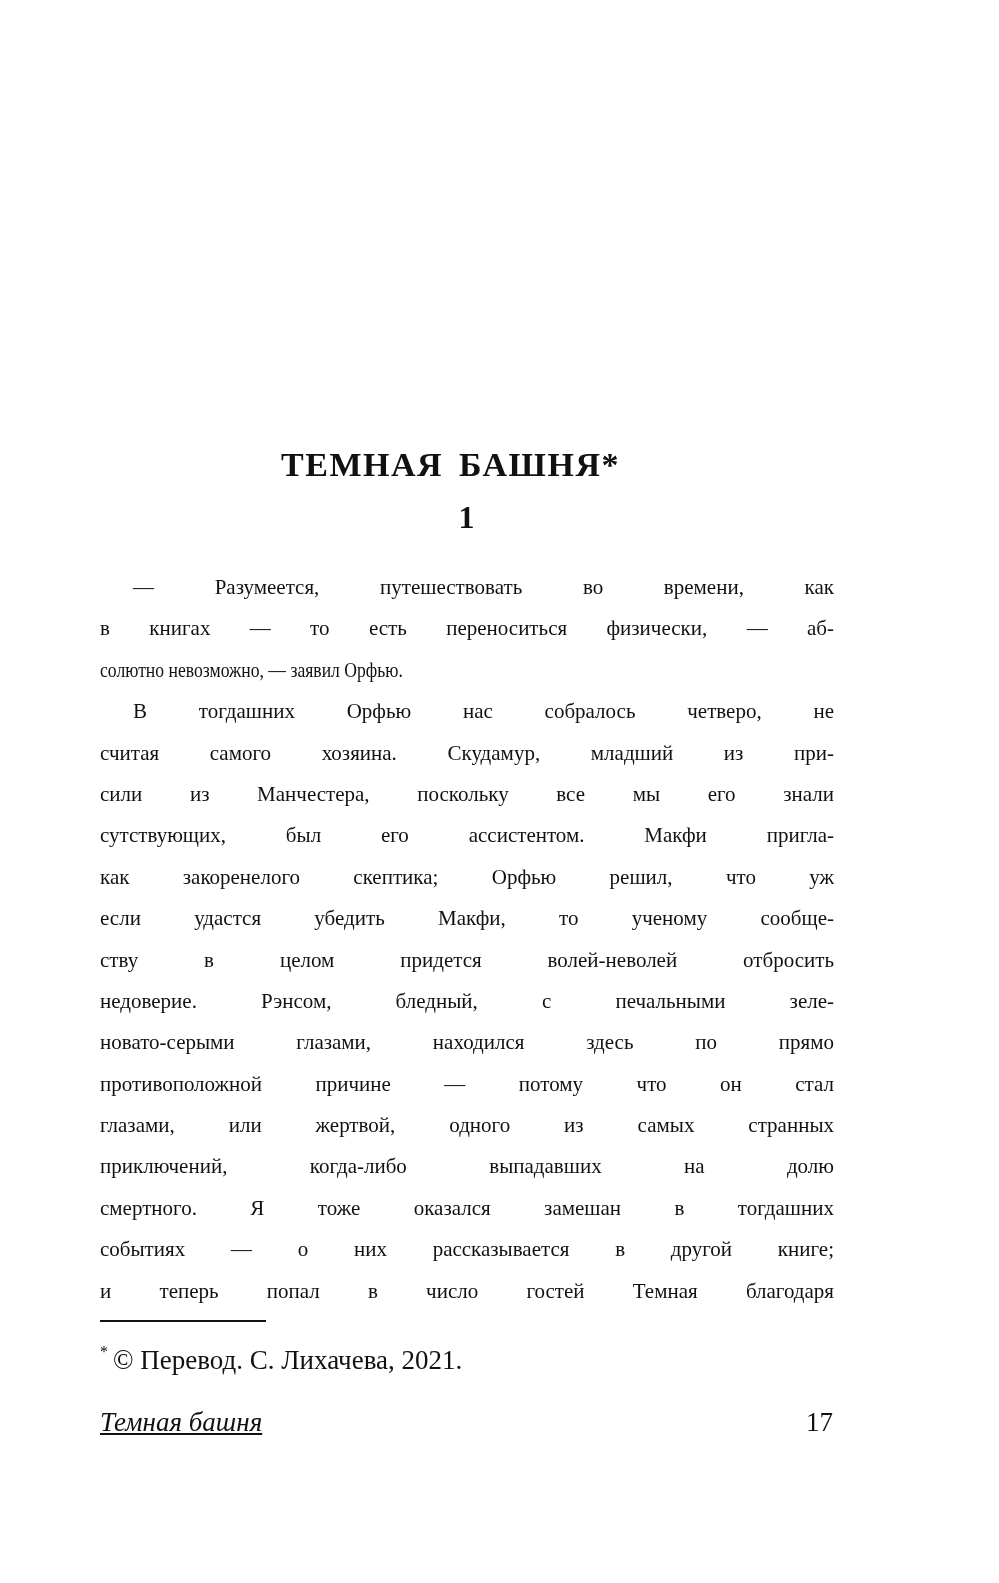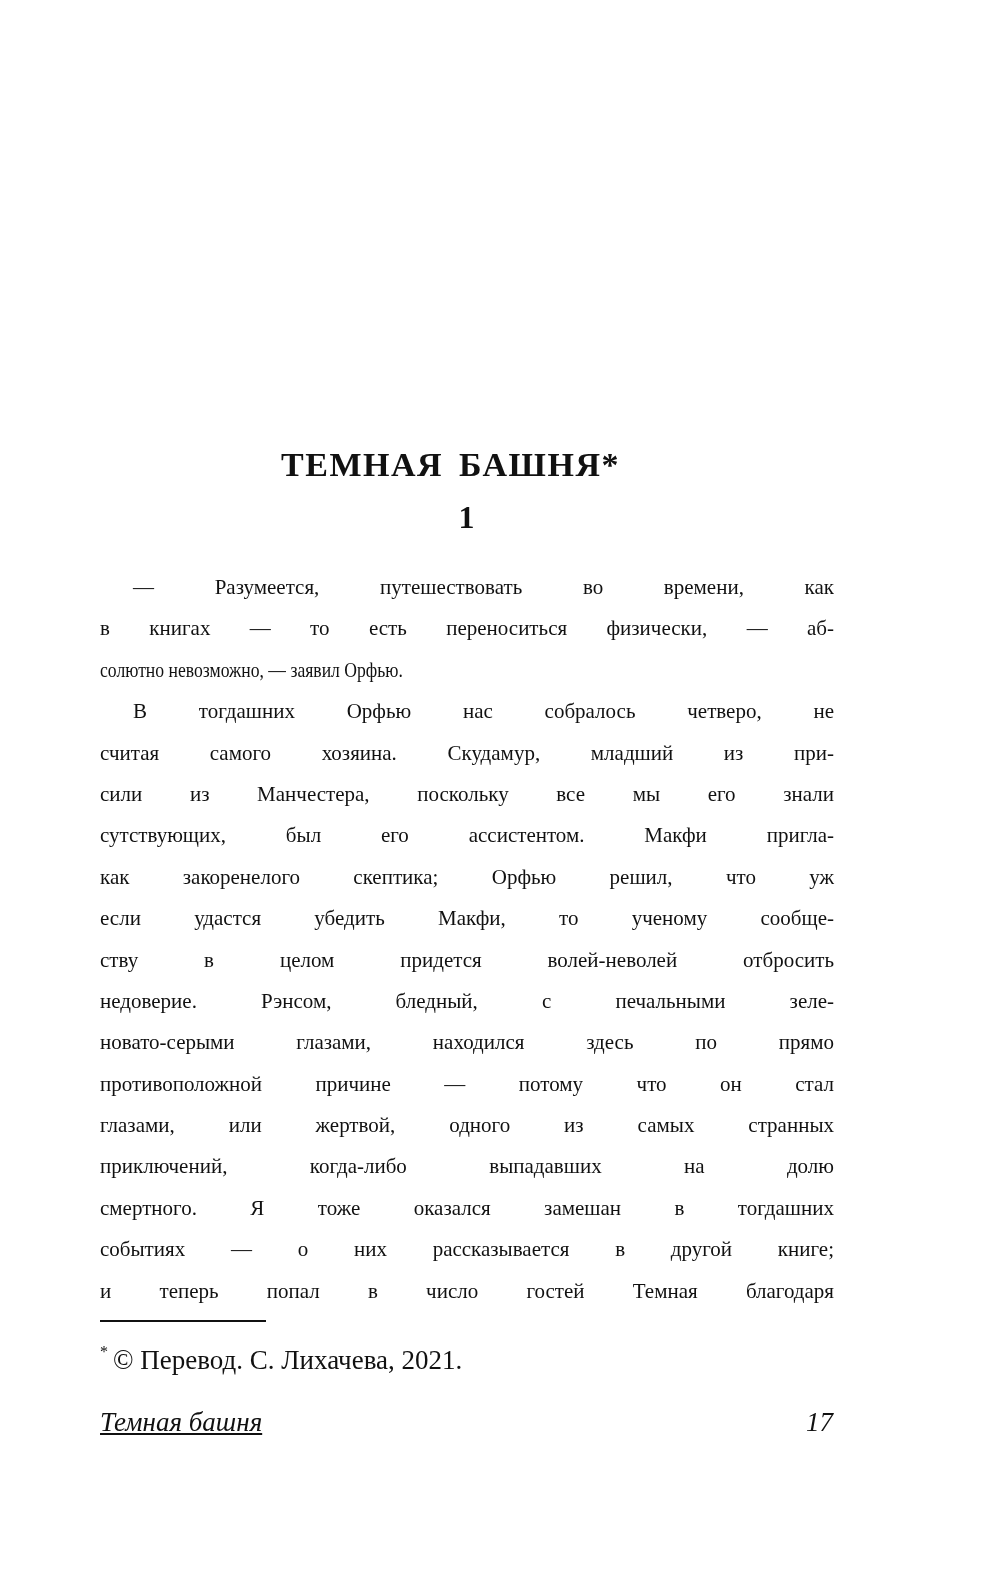--- a/index.html
+++ b/index.html
@@ -103,21 +103,20 @@
       margin: 0;
       text-decoration: underline;
     }
     .page-number {
       position: absolute;
       right: 166px;
       top: 1405px;
       font-size: 27px;
       line-height: 34px;
       margin: 0;
-      font-style: italic;
     }
   </style>
 </head>
 <body>
 
 <div class="page">
 
   <h1 class="title">ТЕМНАЯ БАШНЯ*</h1>
 
   <div class="chapter-num">1</div>

